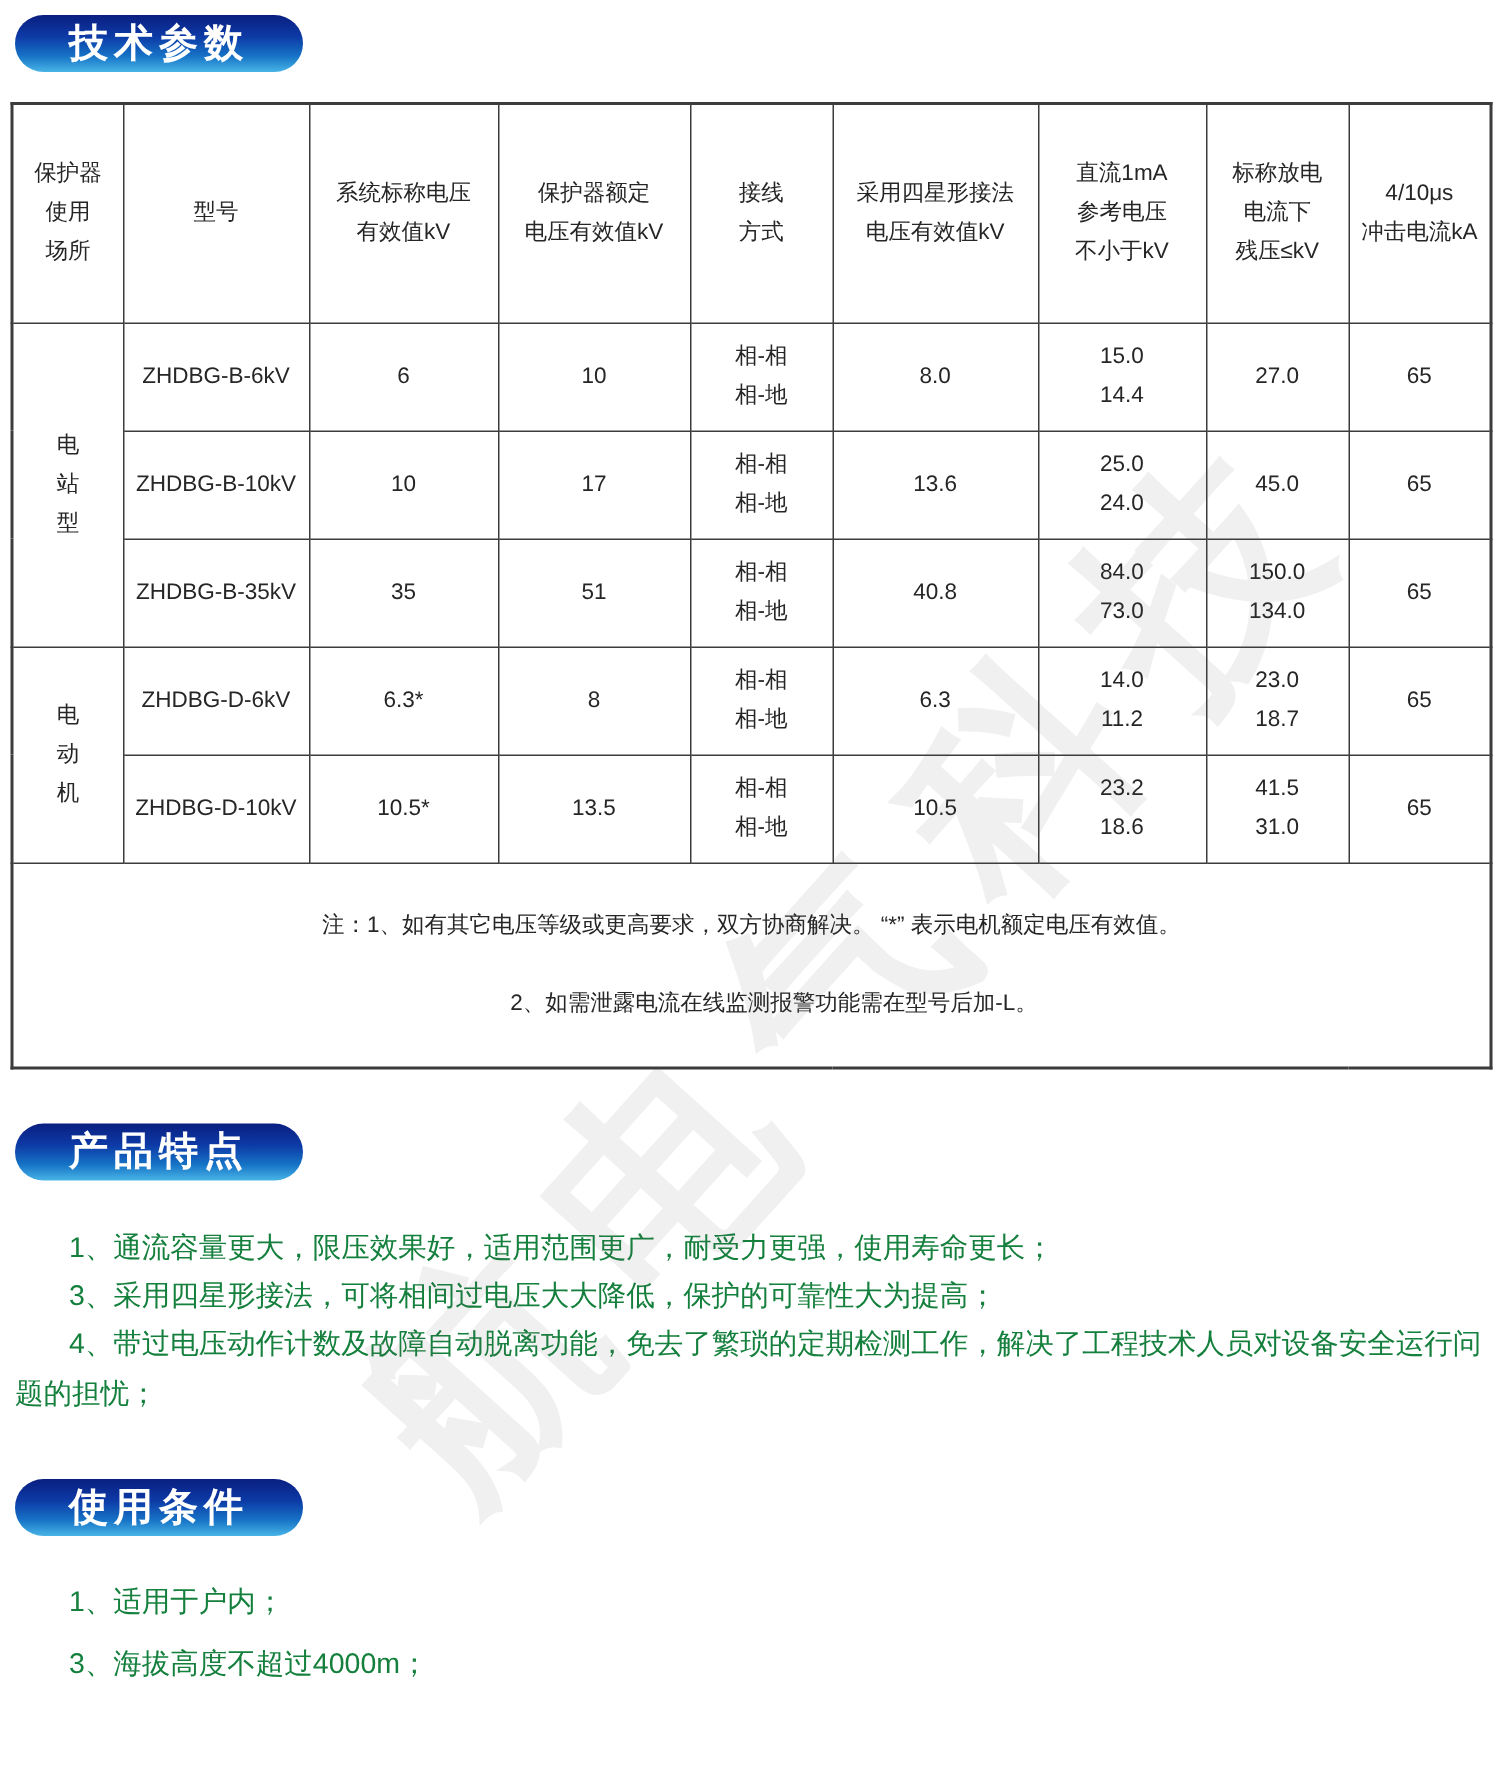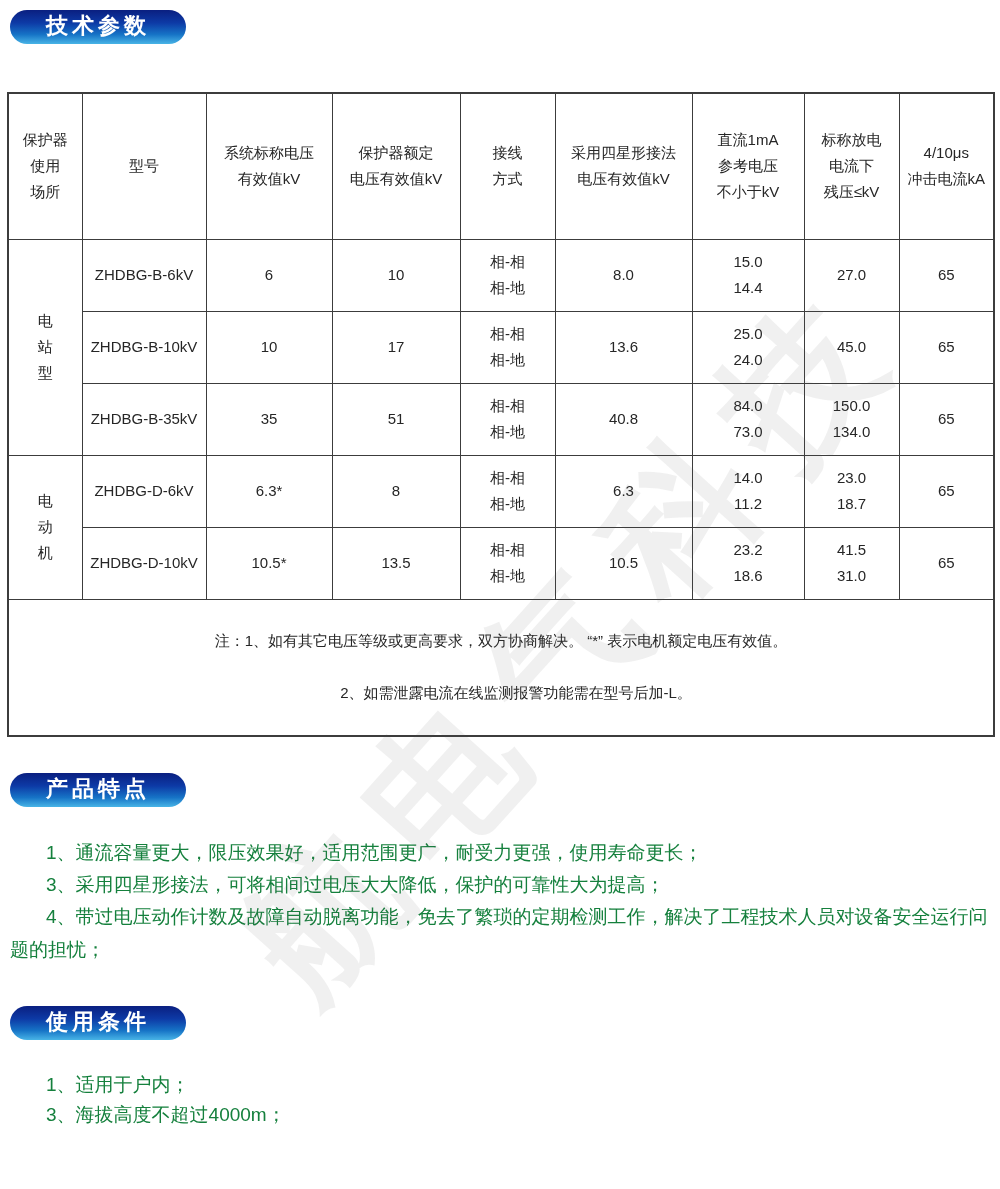--- a/index.html
+++ b/index.html
@@ -15,21 +15,21 @@
     overflow: hidden;
   }
   
   .badge {
     display: inline-block;
     margin-left: 10px;
     padding: 5px 36px 7px 36px;
     border-radius: 20px;
     background: linear-gradient(180deg, #0a1f80 0%, #0d3aa6 38%, #1673c6 72%, #48b4e6 100%);
     color: #ffffff;
-    font-size: 22px;
+    font-size: 26px;
     font-weight: bold;
     letter-spacing: 4px;
     line-height: 1;
   }
   .badge-1 { margin-top: 10px; }
   .badge-2 { margin-top: 36px; }
   .badge-3 { margin-top: 40px; }
 
   
   .watermark {
@@ -42,21 +42,21 @@
     white-space: nowrap;
     color: rgba(90, 90, 90, 0.09);
     transform: rotate(-48deg);
     transform-origin: left top;
     pointer-events: none;
     z-index: 5;
   }
 
   
   table.spec {
-    margin: 48px 0 0 7px;
+    margin: 20px 0 0 7px;
     width: 986px;
     border-collapse: collapse;
     table-layout: fixed;
     border: 2px solid #3c3c3c;
     position: relative;
     z-index: 2;
   }
   table.spec th, table.spec td {
     border: 1px solid #3c3c3c;
     text-align: center;
@@ -90,21 +90,21 @@
     z-index: 2;
     margin: 30px 12px 0 10px;
     font-size: 19px;
     color: #15803d;
   }
   .list-block p {
     margin: 0;
     line-height: 1.7;
     text-indent: 36px;
   }
-  .list-block.conditions p { line-height: 1.58; }
+  .list-block.conditions p { line-height: 1.58; margin-top: 11px; }
 </style>
 </head>
 <body>
 
 <div class="page">
 
   <div class="watermark">航电气科技</div>
 
   <div class="badge badge-1">技术参数</div>
 

